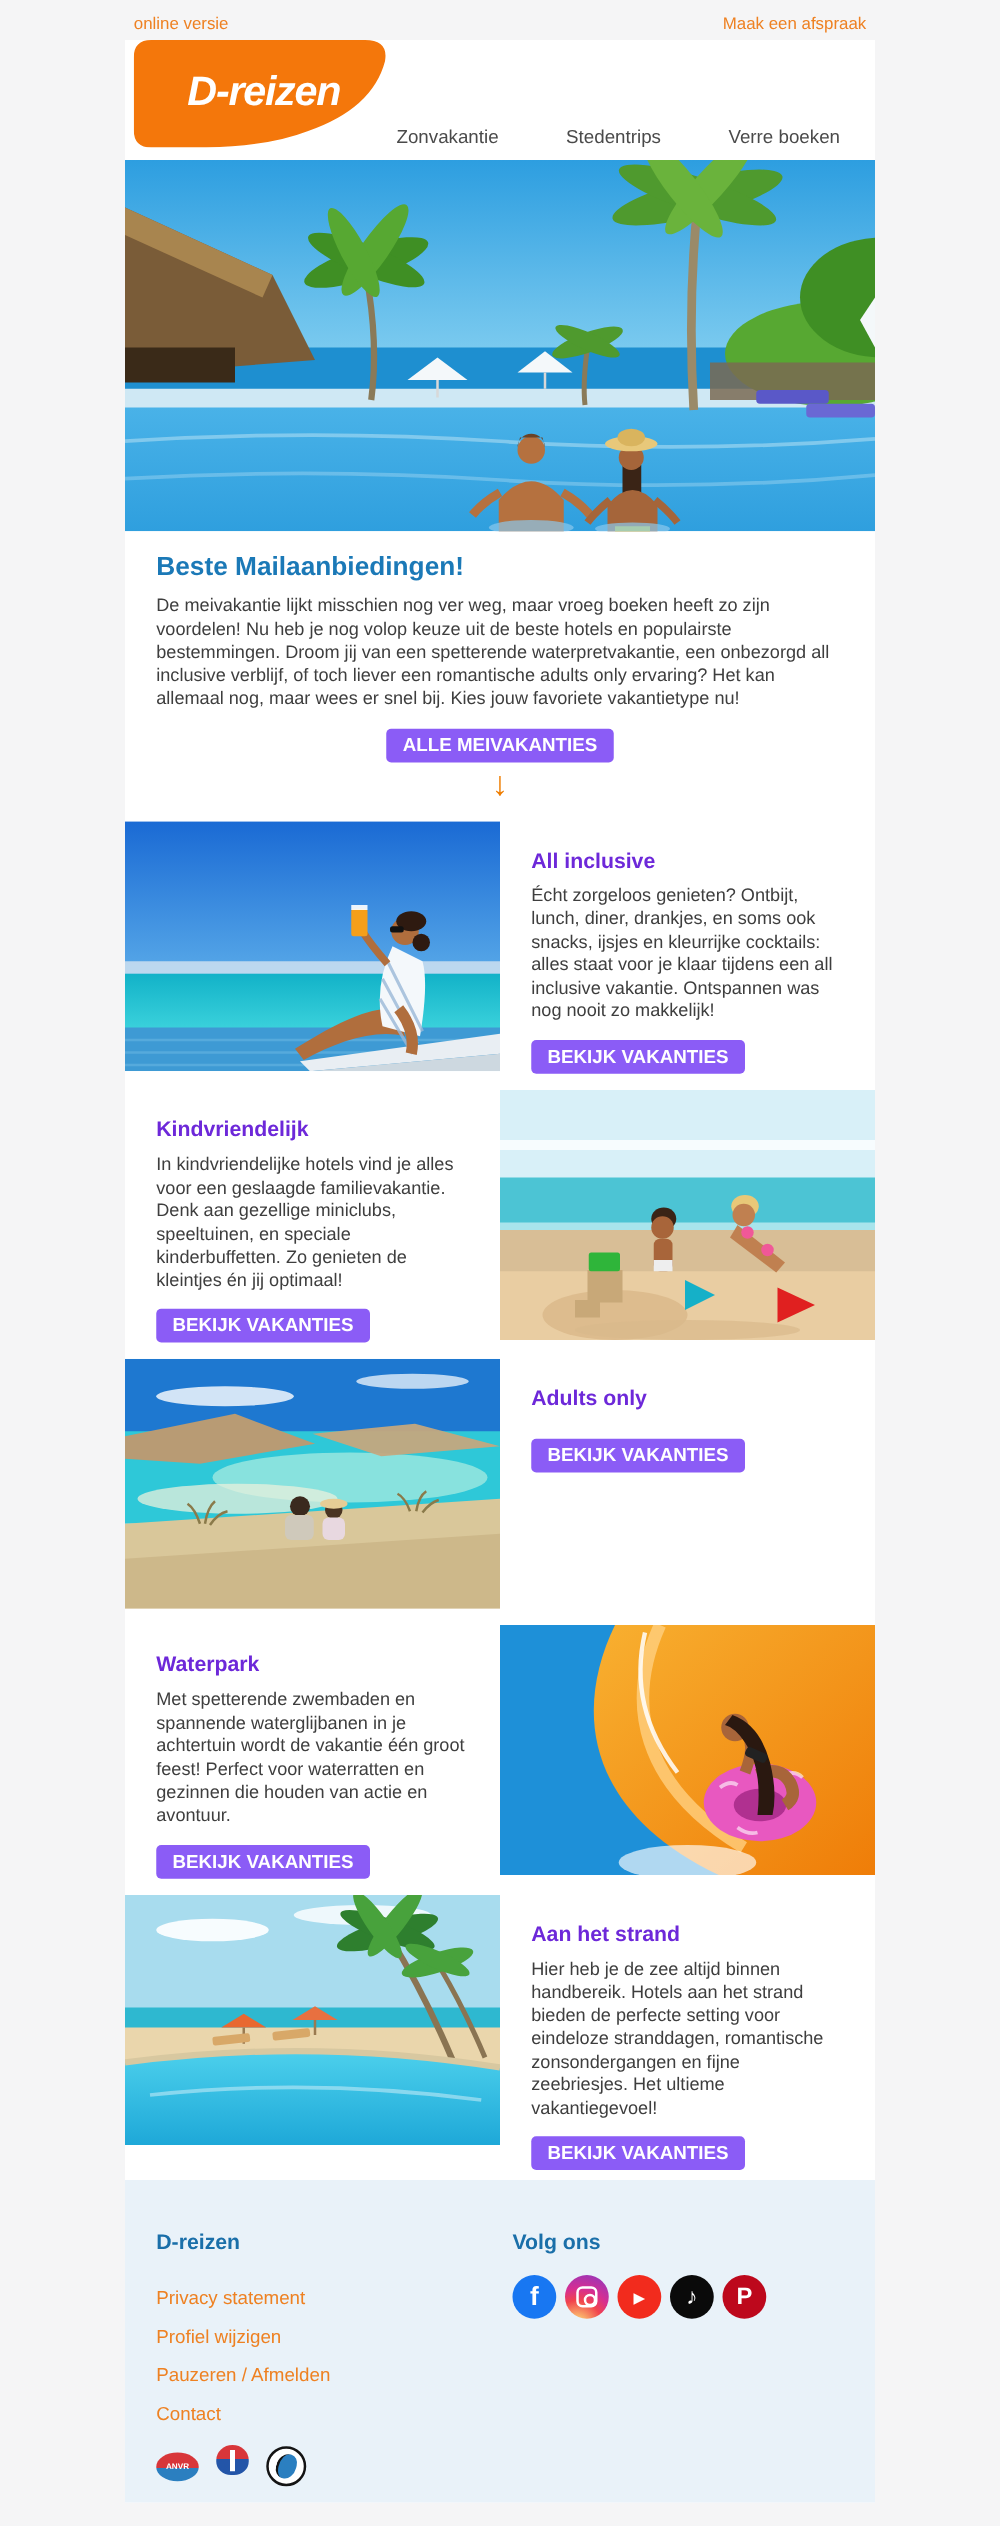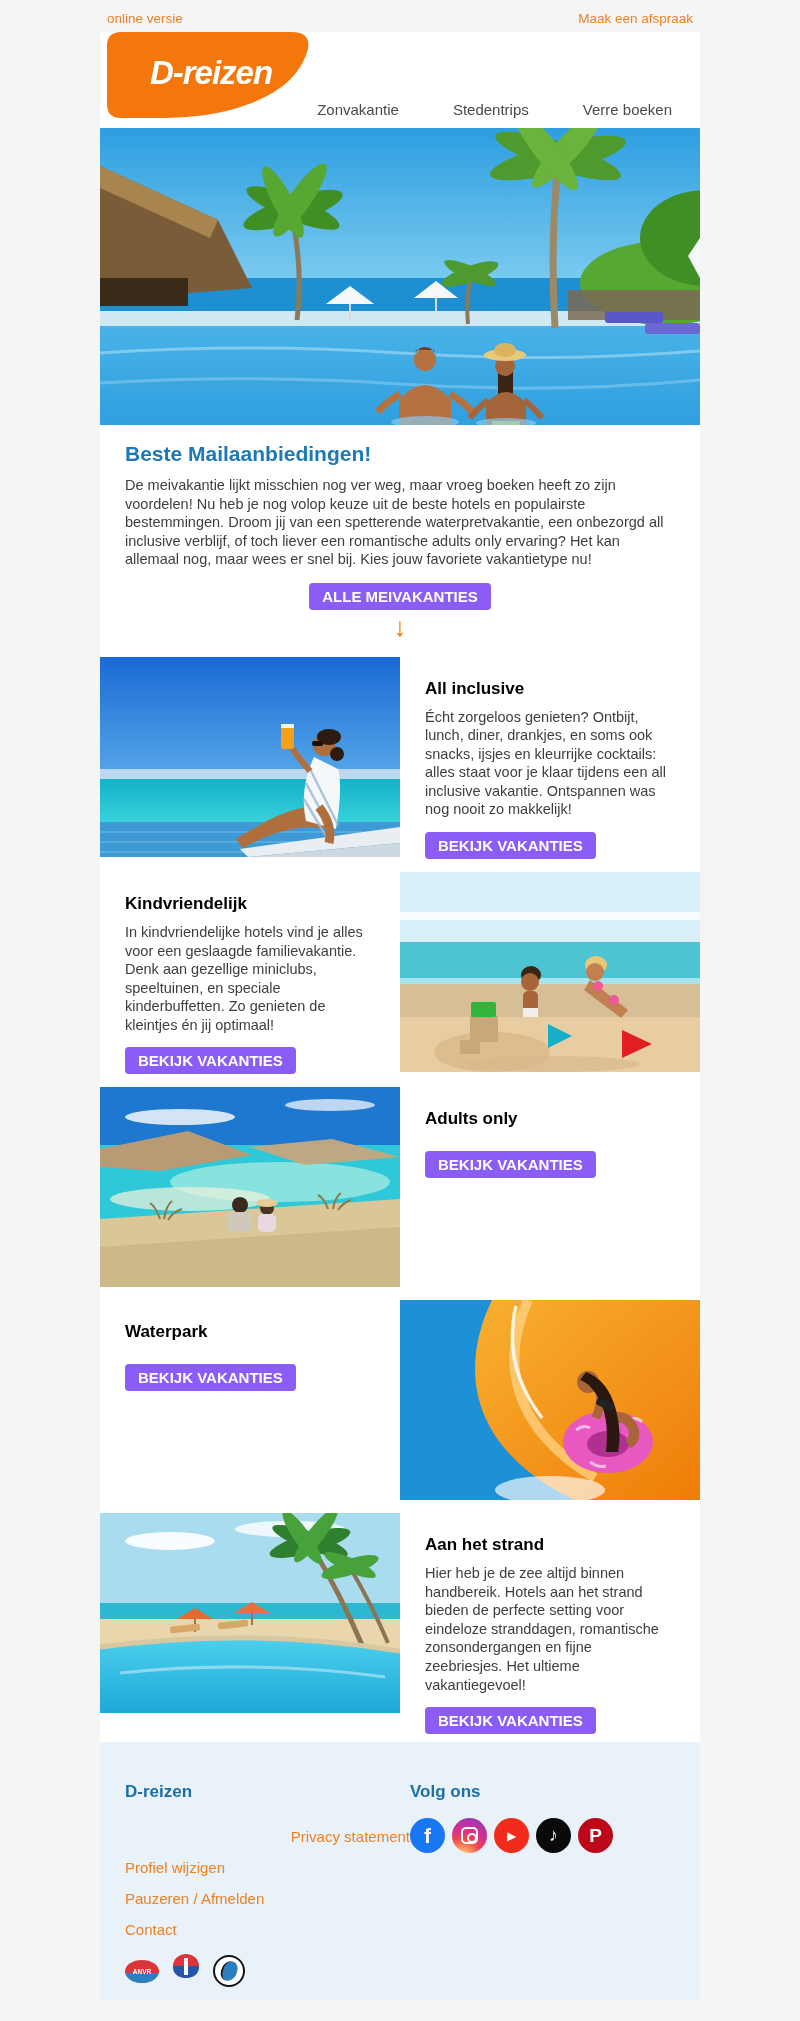--- a/index.html
+++ b/index.html
@@ -30,29 +30,29 @@
   .center { text-align:center; }
   .intro .center { margin-top:14px; }
   h2 { color:#1b79b7; font-size:23px; font-weight:bold; text-align:center; margin-top:26px; }
   .arrow { text-align:center; color:#ef7d00; font-size:27px; font-weight:bold; height:34px; line-height:34px; }
   
   .row { display:flex; margin-top:13px; }
   .row:first-of-type { margin-top:0; }
   .half { width:300px; }
   .ph { width:300px; height:200px; overflow:hidden; cursor:pointer; }
   .txt { padding:22px 28px 0 25px; }
-  .txt h3 { color:#000000; font-size:17px; font-weight:bold; margin-bottom:9px; }
+  .txt h3 { color:#6d28d9; font-size:17px; font-weight:bold; margin-bottom:9px; }
   .txt p { color:#3e3e3e; font-size:14.5px; line-height:1.28; }
   .txt .btn { margin-top:13px; }
   
   .footer { margin-top:8px; height:258px; background:#e9f2f9; display:flex; padding:40px 25px 0; }
   .fcol-left { width:285px; }
   .fbrand, .ffollow { color:#1a6fa9; font-size:17px; font-weight:bold; }
   .flink { display:block; color:#ee8122; font-size:15px; text-decoration:none; cursor:pointer; margin-top:14px; }
-  .flink:first-of-type { margin-top:26px;text-align:right; }
+  .flink:first-of-type { margin-top:26px; }
   .trust { display:flex; align-items:center; gap:12px; margin-top:16px; }
   .social { display:flex; gap:7px; margin-top:16px; }
   .sicon { width:35px; height:35px; border-radius:50%; display:flex; align-items:center; justify-content:center;
     color:#fff; cursor:pointer; }
   .fb { background:#1877f2; font-size:21px; font-weight:bold; }
   .ig { background:radial-gradient(circle at 28% 115%, #fdd373 8%, #f1434d 42%, #d62e92 62%, #9b36b7 90%); }
   .yt { background:#f22b1d; font-size:12px; }
   .tt { background:#0a0a0a; font-size:18px; }
   .pin { background:#bd081c; font-size:19px; font-weight:bold; }
   .ig-cam { width:17px; height:17px; border:2px solid #fff; border-radius:5px; position:relative; }
@@ -287,20 +287,21 @@
       </div>
       <div class="half txt">
         <h3>Adults only</h3>
         <a class="btn">BEKIJK VAKANTIES</a>
       </div>
     </div>
 
     <div class="row">
       <div class="half txt">
         <h3>Waterpark</h3>
+        <p>Met spetterende zwembaden en spannende waterglijbanen in je achtertuin wordt de vakantie één groot feest! Perfect voor waterratten en gezinnen die houden van actie en avontuur.</p>
         <a class="btn">BEKIJK VAKANTIES</a>
       </div>
       <div class="half ph">
         <svg viewBox="0 0 300 200" preserveAspectRatio="none" aria-hidden="true">
           <defs>
             <linearGradient id="wp-slide" x1="0" y1="0" x2="1" y2="1">
               <stop offset="0" stop-color="#f8b030"></stop>
                 <stop offset="1" stop-color="#ef7d08"></stop>
             </linearGradient>
           </defs>

